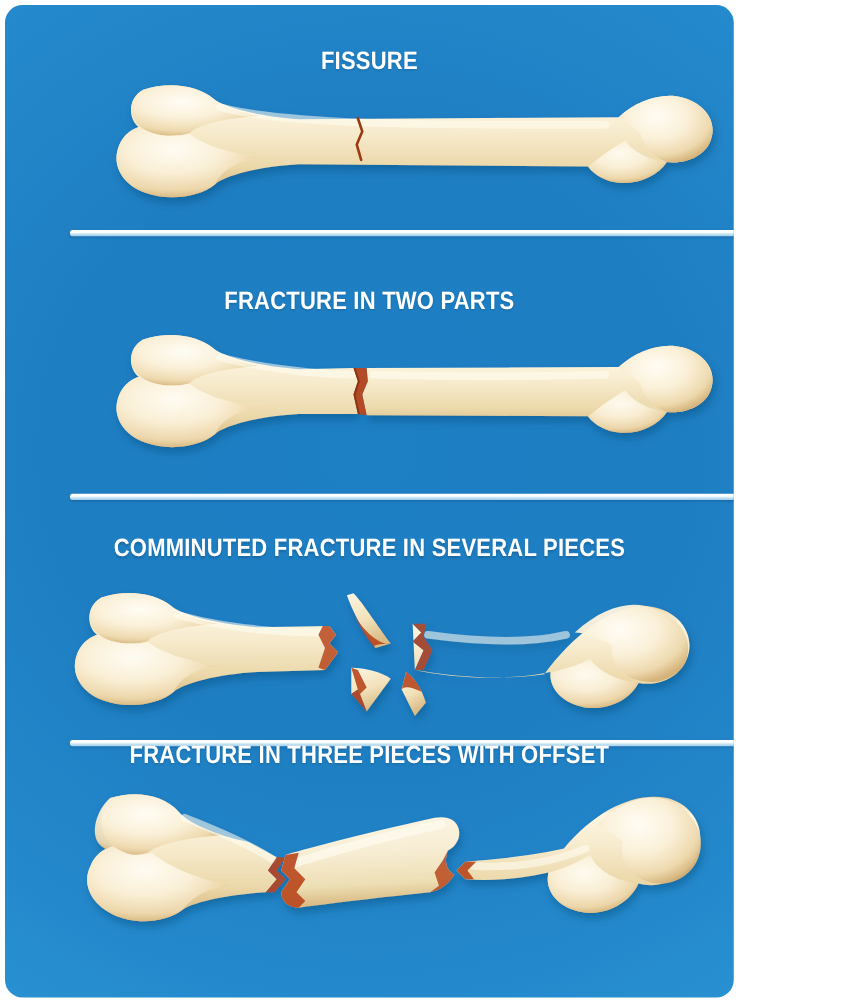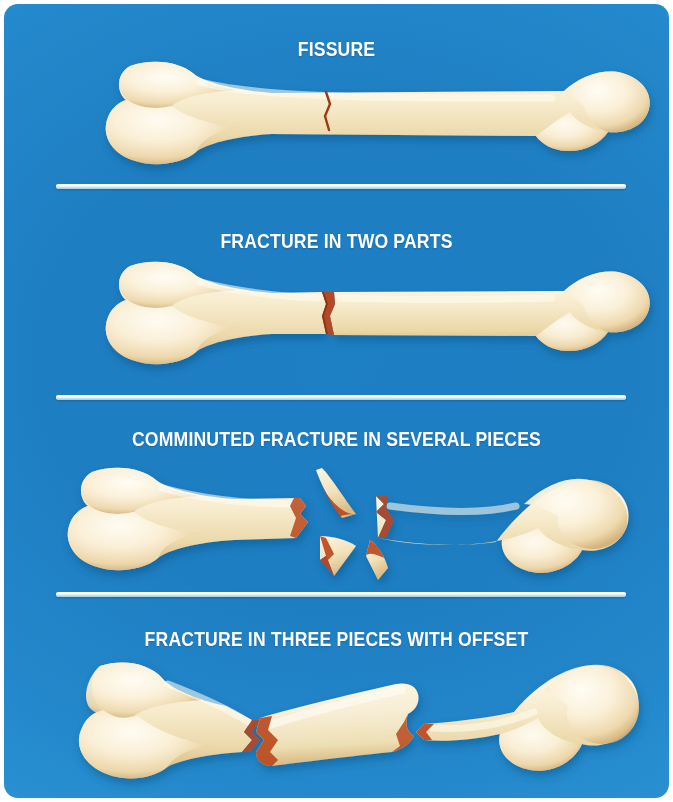--- a/index.html
+++ b/index.html
@@ -7,21 +7,21 @@
     padding: 0;
     background: #ffffff;
   }
   body {
     width: 673px;
     height: 802px;
     font-family: "Liberation Sans", sans-serif;
   }
   #infographic {
     position: relative;
-    width: 665px;
+    width: 583px;
     height: 794px;
     margin: 4px;
     border-radius: 14px;
     overflow: hidden;
     background: radial-gradient(ellipse 115% 80% at 50% 45%,
                   #1d7fc4 0%,
                   #1e7ec2 38%,
                   #2489cc 68%,
                   #2e9cd9 100%);
   }
@@ -292,21 +292,21 @@
         <g>
           <path d="M 318,50 L 322,62 L 318,74 L 322,92 L 330,93 L 326,74 L 331,62 L 330,50 Z" fill="#c0451a" opacity="0.92"></path>
           <path d="M 319,50 L 323,62 L 319,74 L 323,92" stroke="#8d3310" stroke-width="1.6" fill="none"></path>
         </g>
       </svg>
     </div>
 
     <div class="divider" style="top:195px;"></div>
   </div>
 
-  <div class="panel" style="top:600px; height:198px;">
+  <div class="panel" style="top:565px; height:198px;">
     <div class="panel-title" style="top:24px;">FRACTURE IN THREE PIECES WITH OFFSET</div>
 
     <div class="bone-stage" style="top:50px; height:145px;">
       <svg viewBox="0 0 665 145" preserveAspectRatio="xMidYMid meet">
         <defs>
           <linearGradient id="shaftG4" x1="0" y1="0" x2="0" y2="1">
             <stop offset="0%" stop-color="#e9d2a4"></stop>
             <stop offset="16%" stop-color="#fdf6e3"></stop>
             <stop offset="42%" stop-color="#f7ebcd"></stop>
             <stop offset="72%" stop-color="#ecd9ab"></stop>

